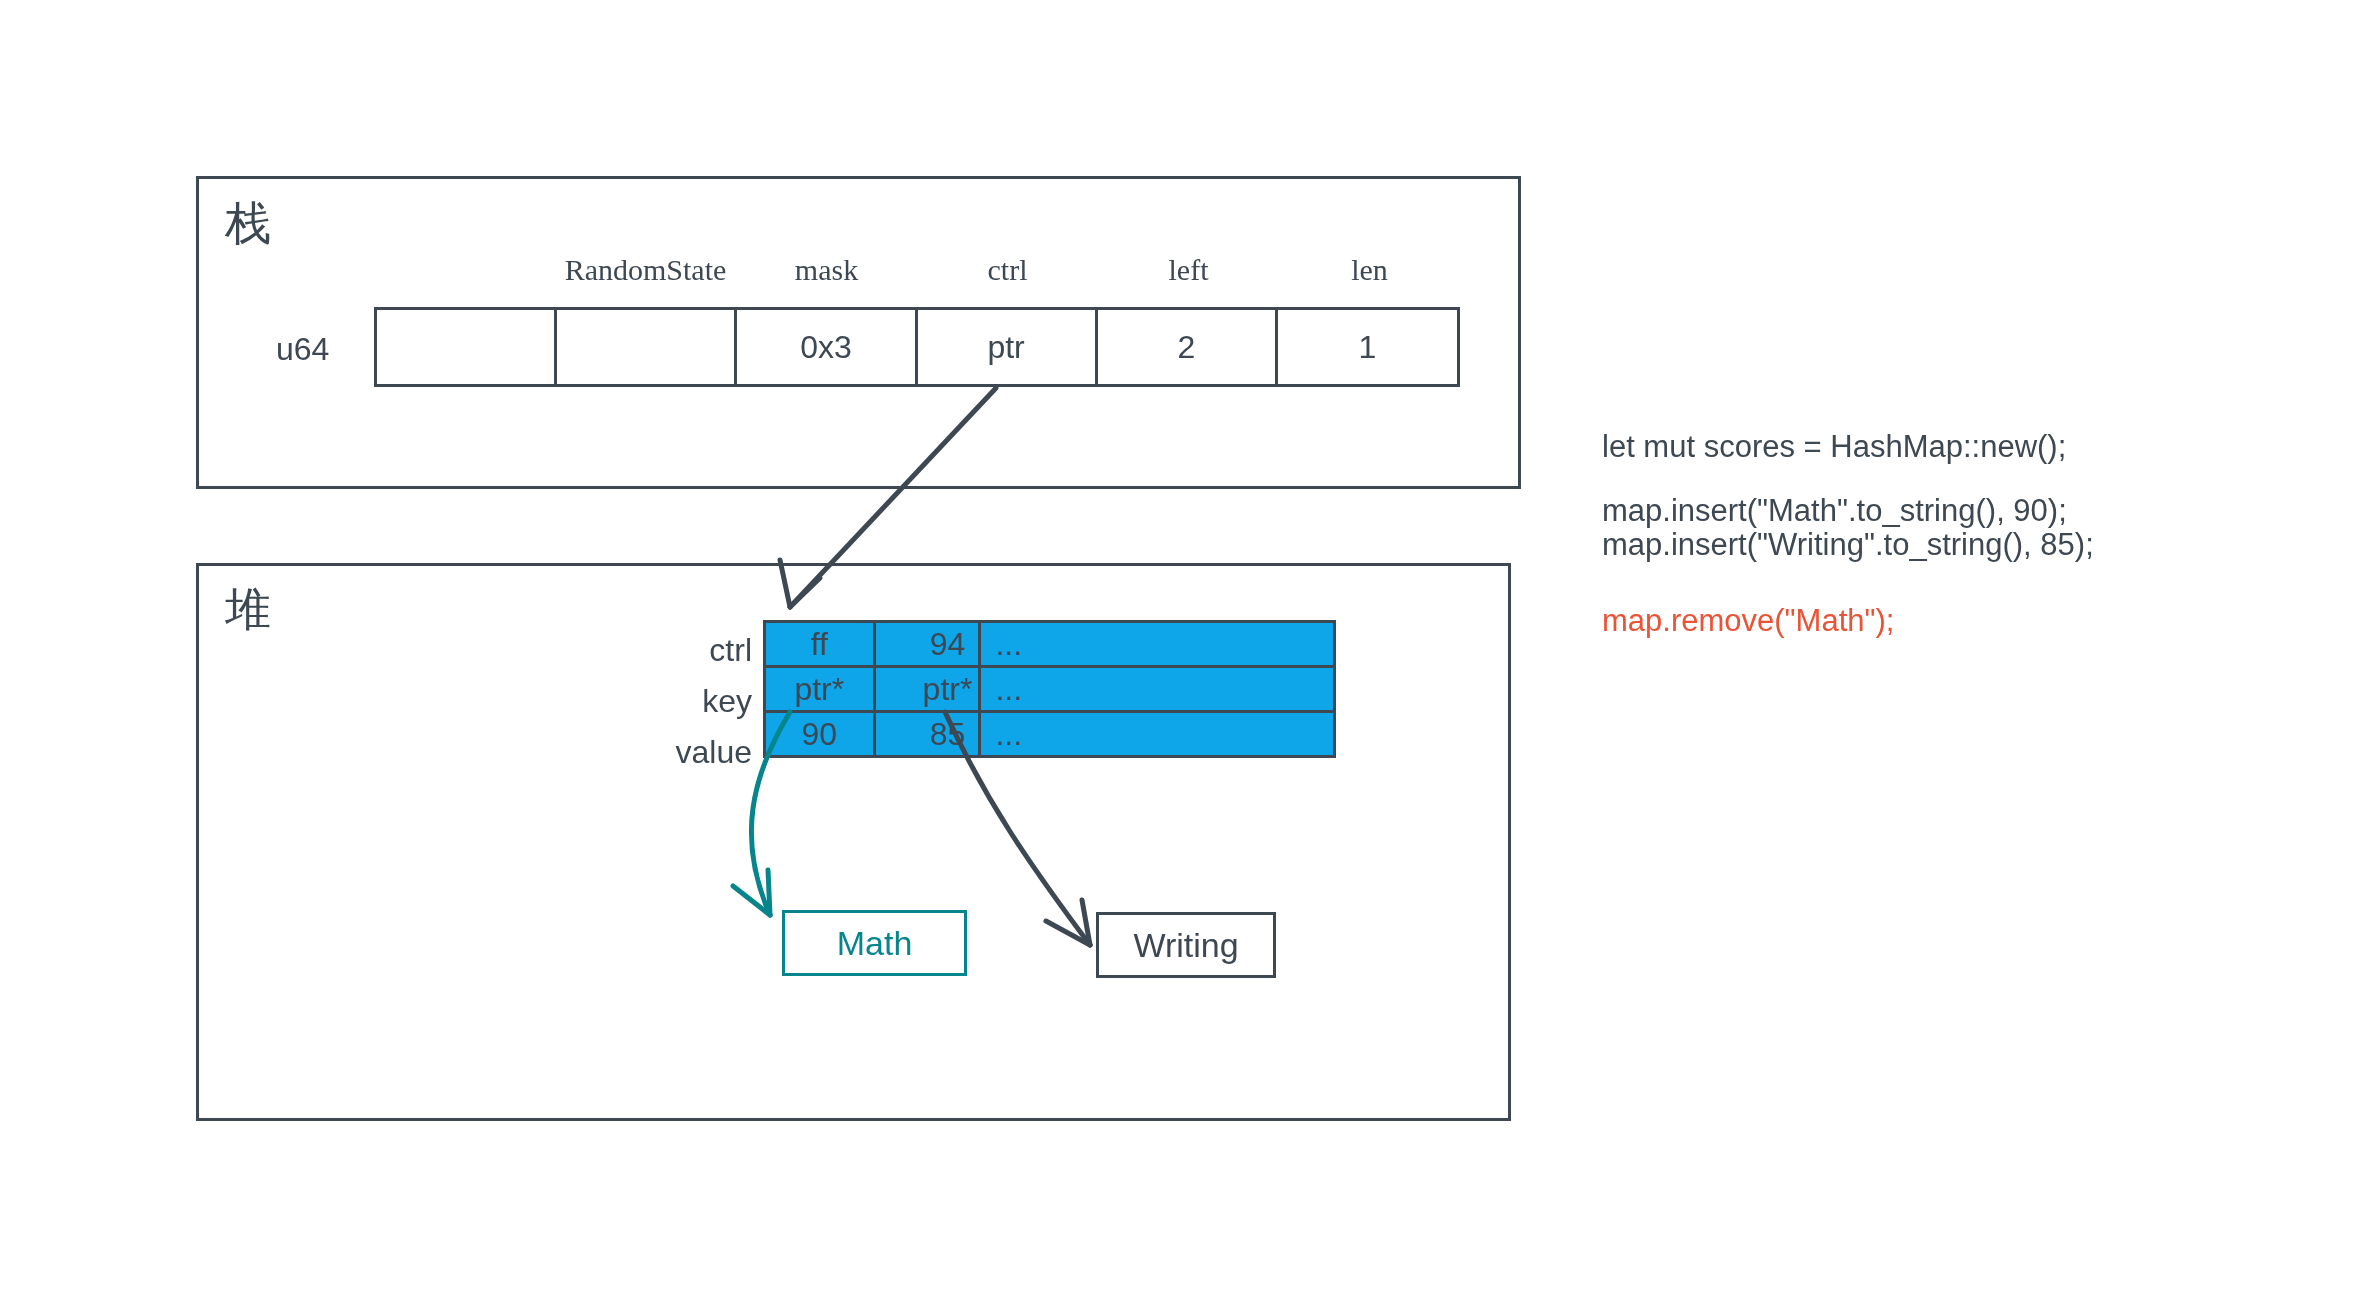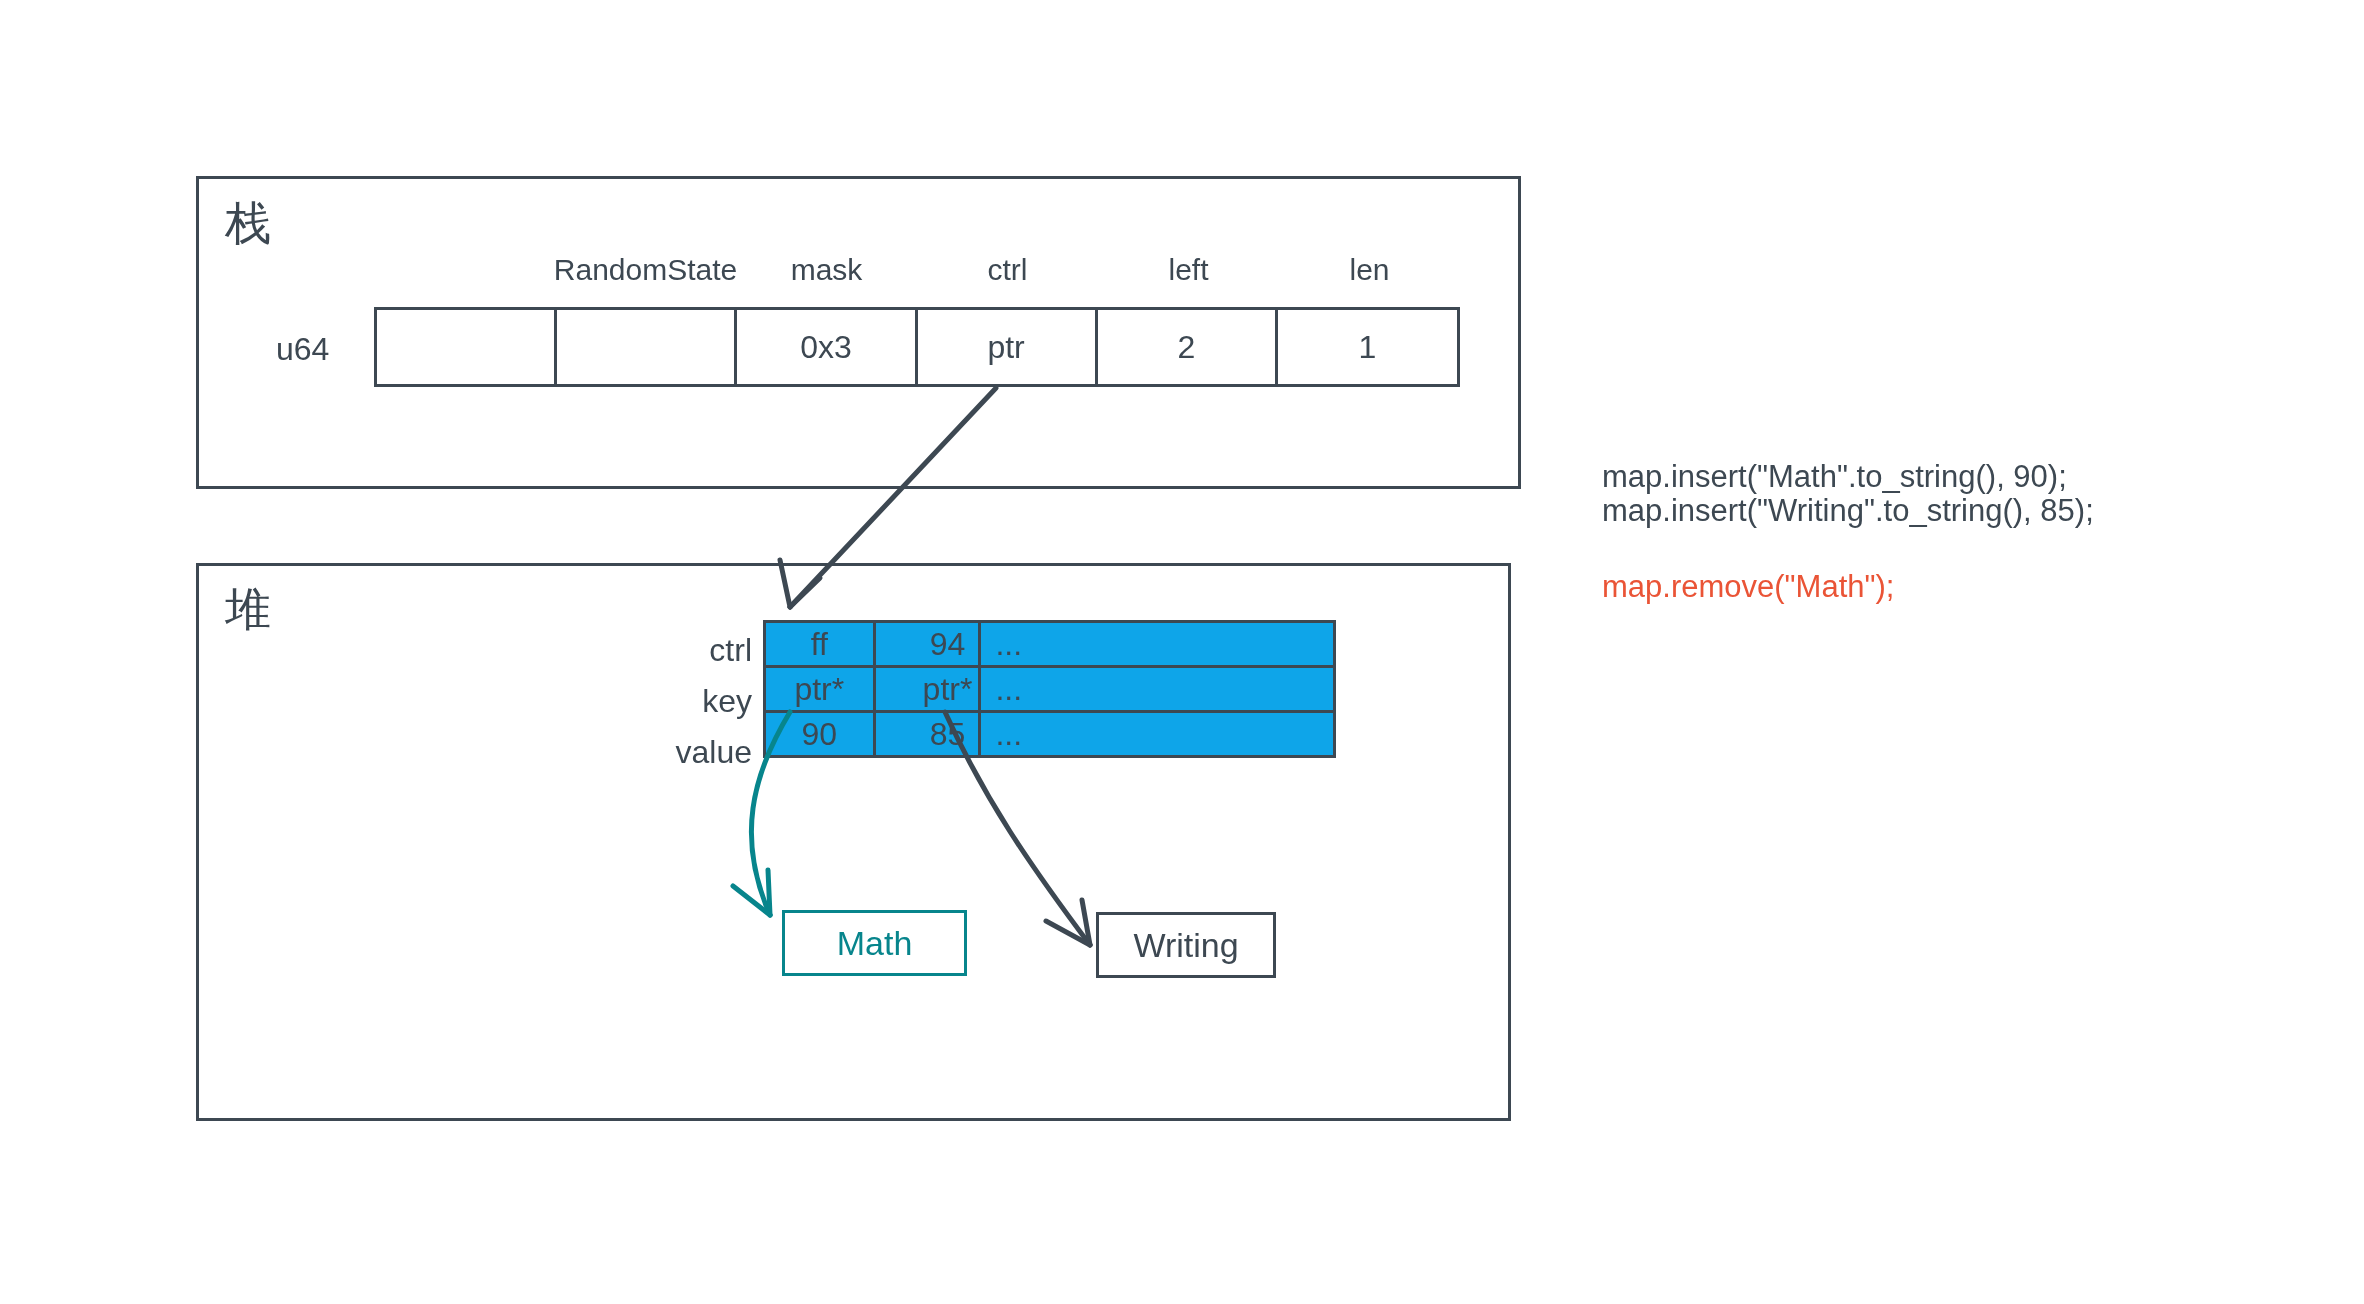--- a/index.html
+++ b/index.html
@@ -40,20 +40,21 @@
   #heap-label  { left: 225px; top: 586px; }
 
   
   #stack-headers {
     position: absolute;
     left: 374px;
     top: 253px;
     width: 1086px;
     height: 34px;
     display: flex;
+    font-family: Liberation Serif, serif;
   }
   #stack-headers .hcell {
     display: flex;
     align-items: center;
     justify-content: center;
     font-size: 30px;
     color: #3d4852;
     white-space: nowrap;
   }
   #stack-table {
@@ -260,20 +261,21 @@
     </g>
 
     <g>
       <path d="M 945 712 C 985 800, 1030 865, 1090 945" fill="none" stroke="#3d4852" stroke-width="5" stroke-linecap="round"></path>
       <line x1="1090" y1="945" x2="1082" y2="900" stroke="#3d4852" stroke-width="5" stroke-linecap="round"></line>
       <line x1="1090" y1="945" x2="1046" y2="921" stroke="#3d4852" stroke-width="5" stroke-linecap="round"></line>
     </g>
   </svg>
 
   <div id="code-panel">
+      <div class="code-line">let mut scores = HashMap::new();</div>
       <div class="gap-lg"></div>
       <div class="code-line">map.insert("Math".to_string(), 90);</div>
       <div class="code-line">map.insert("Writing".to_string(), 85);</div>
       <div class="gap-xl"></div>
       <div class="code-line accent">map.remove("Math");</div>
     </div>
 
 
 </div>
 

